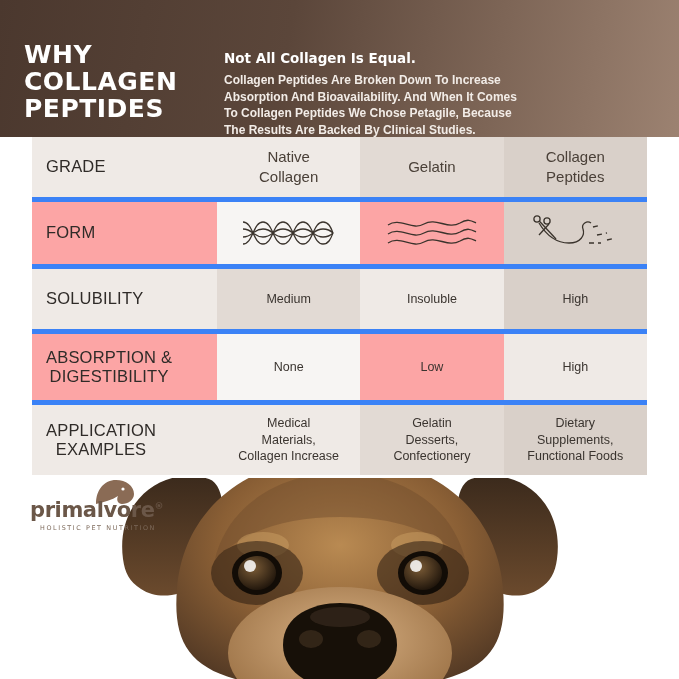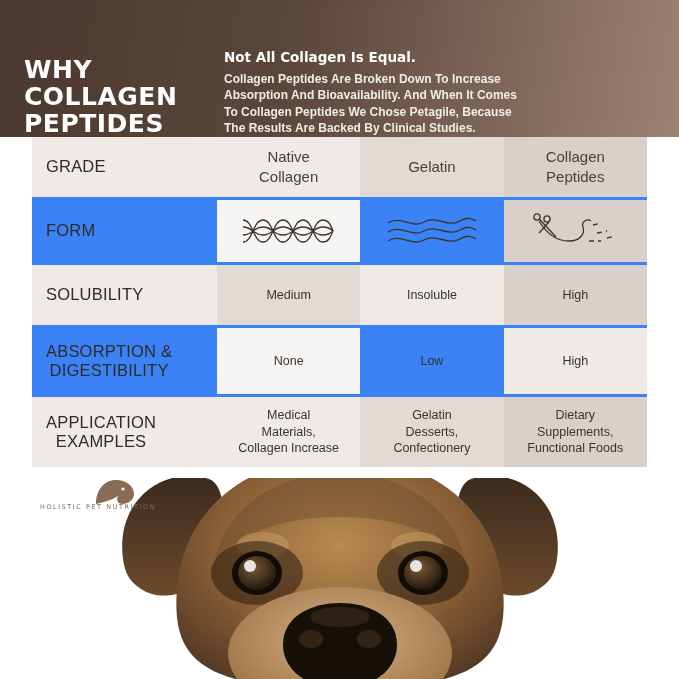--- a/index.html
+++ b/index.html
@@ -19,21 +19,21 @@
     height: 679px;
     overflow: hidden;
   }
 
   
   .header {
     position: relative;
     height: 137px;
     background: linear-gradient(100deg, #4b382e 0%, #5b463a 42%, #7d6556 72%, #9c8271 100%);
     display: flex;
-    align-items: flex-end;
+    align-items: center;
     padding: 20px 24px 0 24px;
     box-sizing: border-box;
   }
   .header-left {
     width: 196px;
     flex: 0 0 196px;
     padding-top: 6px;
   }
   .header-title {
     color: #ffffff;
@@ -71,21 +71,21 @@
   
   .table {
     position: relative;
     width: 679px;
     box-sizing: border-box;
     padding: 0 32px;
   }
   .trow {
     display: flex;
     width: 615px;
-    border-bottom: 3px solid #3b82f6;
+    border-bottom: 5px solid #3b82f6;
   }
   .trow:last-child { border-bottom: none; }
 
   .cell {
     box-sizing: border-box;
     display: flex;
     align-items: center;
     justify-content: center;
     text-align: center;
     padding: 6px 8px;
@@ -110,21 +110,21 @@
   }
   .c-col.head {
     font-size: 15px;
     color: #4a4038;
   }
 
   .shade-a { background: #efeae6; }
   .shade-b { background: #e2dad4; }
   .shade-c { background: #d9d0c9; }
   .shade-light { background: #f7f5f3; }
-  .shade-white { background: #3b82f6; text-align: center; }
+  .shade-white { background: #fca5a5; text-align: center; }
 
   .r-head  { height: 60px; }
   .r-form  { height: 62px; }
   .r-sol   { height: 60px; }
   .r-abs   { height: 66px; }
   .r-app   { height: 70px; }
 
   .icon-cell svg { display: block; }
 
   
@@ -330,16 +330,17 @@
       <ellipse cx="264" cy="200" rx="12" ry="9" fill="#3a2a1c" opacity="0.8"></ellipse>
       <ellipse cx="235" cy="178" rx="30" ry="10" fill="#4a382a" opacity="0.45"></ellipse>
     </svg>
   </div>
 
   <div class="logo-wrap">
     <svg class="logo-mark" width="48" height="30" viewBox="0 0 48 30">
       <path d="M6 26 C 6 12, 14 2, 26 2 C 36 2, 44 8, 44 16 C 44 22, 38 26, 32 26 C 28 26, 26 22, 28 18 C 22 22, 14 24, 6 26 Z" fill="#8a6b55"></path>
       <circle cx="33" cy="11" r="1.6" fill="#ffffff"></circle>
     </svg>
+    <div class="logo-word"><span>primalvore</span><span class="logo-reg">®</span></div>
     <div class="logo-tag">HOLISTIC PET NUTRITION</div>
   </div>
 
 </div>
 
 </body></html>

